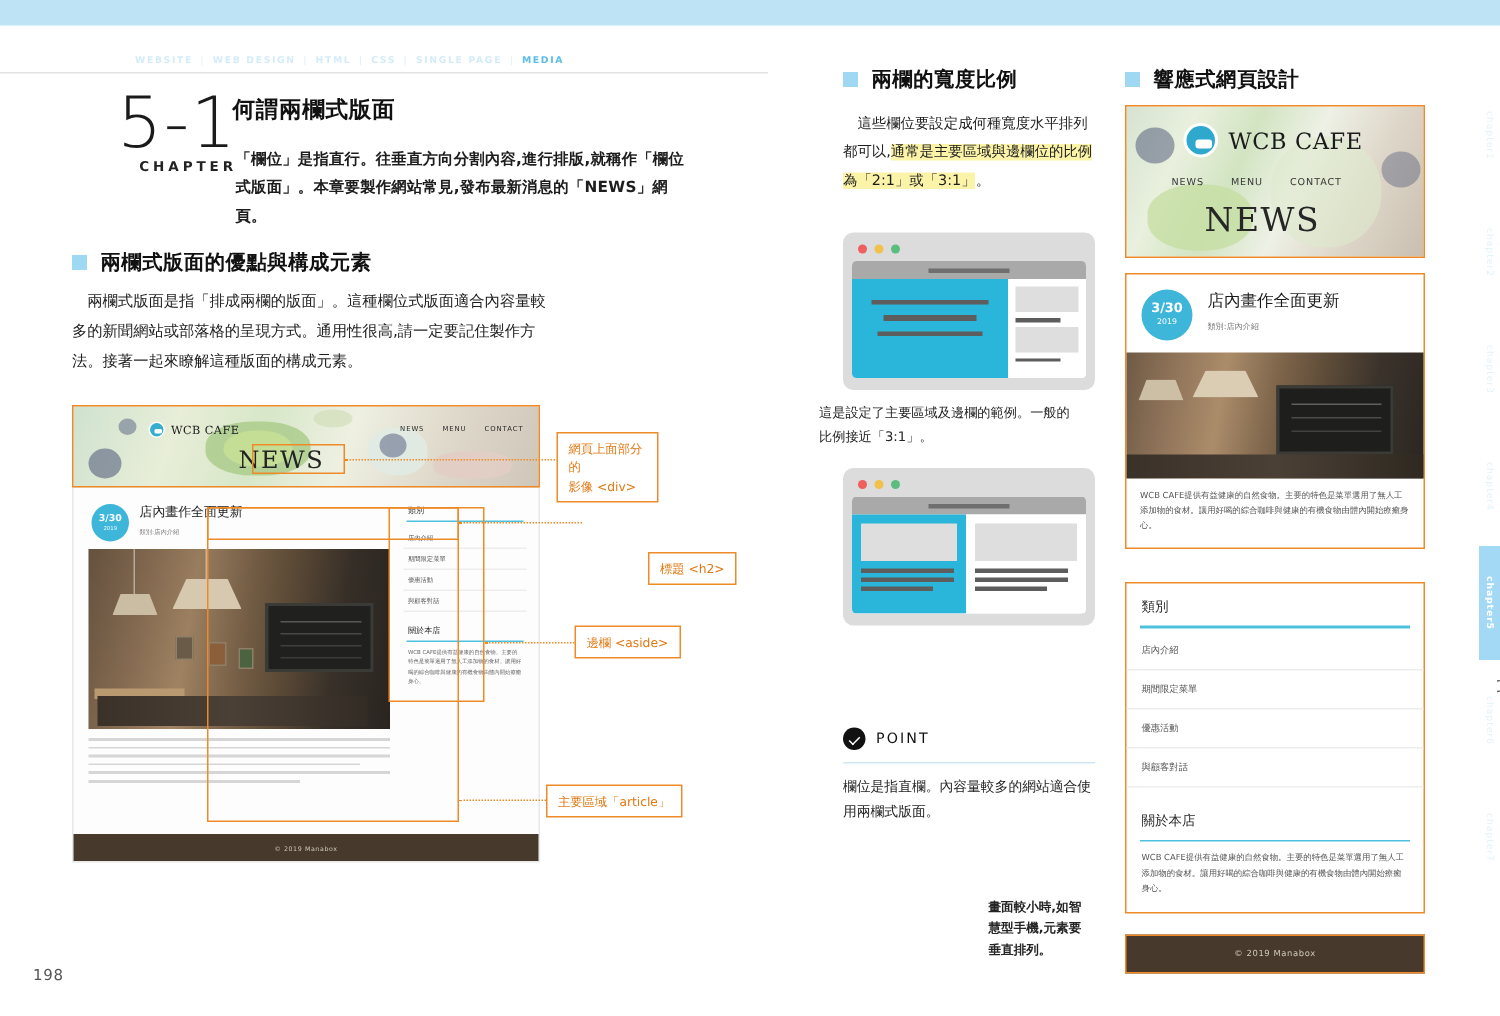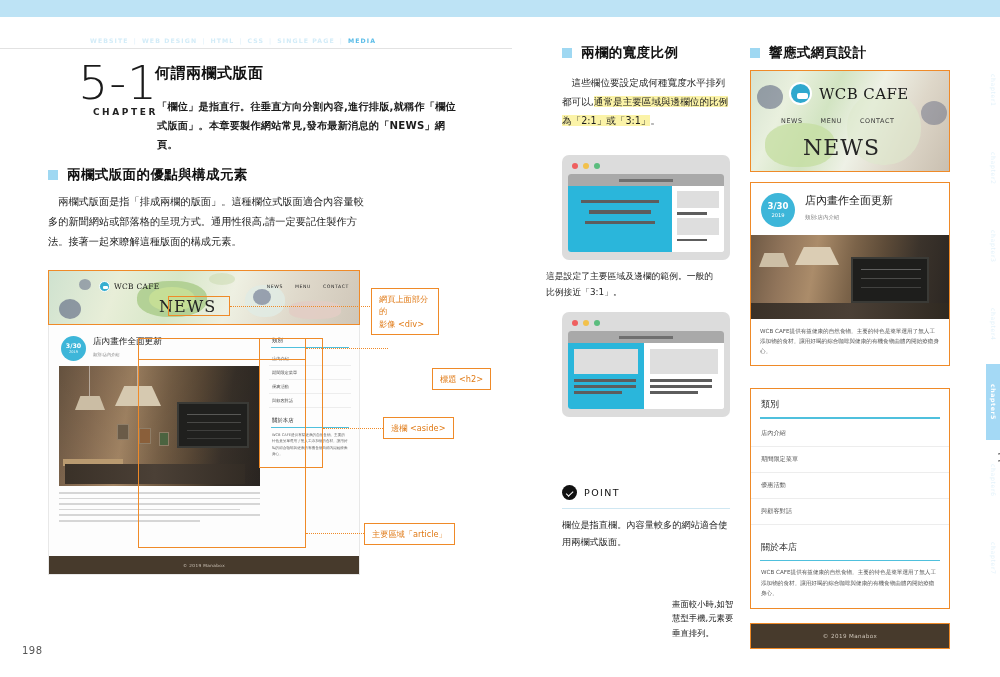--- a/index.html
+++ b/index.html
@@ -263,22 +263,22 @@
     transform: rotate(-45deg);
   }
   .point-lbl { font-size: 9.5px; letter-spacing: 1.4px; color: #111; }
   .point-rule { position: absolute; left: 62px; top: 508px; width: 168px; height: 1px; background: #cfe7f2; }
   .point-text {
     position: absolute; left: 62px; top: 516px; width: 168px;
     font-size: 9.2px; line-height: 1.9; color: #242424; font-weight: 500;
   }
 
   .phone-cap {
-    position: absolute; left: 172px; top: 597px; width: 62px;
-    font-size: 8.4px; line-height: 1.7; color: #242424; font-weight: 400;
+    position: absolute; left: 159px; top: 597px; width: 62px;
+    font-size: 8.4px; line-height: 1.7; color: #242424; font-weight: 700;
   }
 
   
   .rwd { position: absolute; left: 250px; top: 70px; width: 200px; }
   .rwd-sec { border: 1.6px solid #ef8a28; background: #fff; }
 
   .rwd-hero { height: 102px; position: relative; overflow: hidden;
     background: linear-gradient(115deg,#d6e3d0 0%, #e9f0de 20%, #d2e4c2 38%, #eef1e6 56%, #ded7c9 76%, #c9bfb0 100%); }
   .rwd-logo { position: absolute; left: 38px; top: 11px; display: flex; align-items: center; gap: 7px; }
   .rwd-logo .badge { width: 23px; height: 23px; border-radius: 50%; background: #2fa8ce; border: 2px solid #fff; position: relative; }

